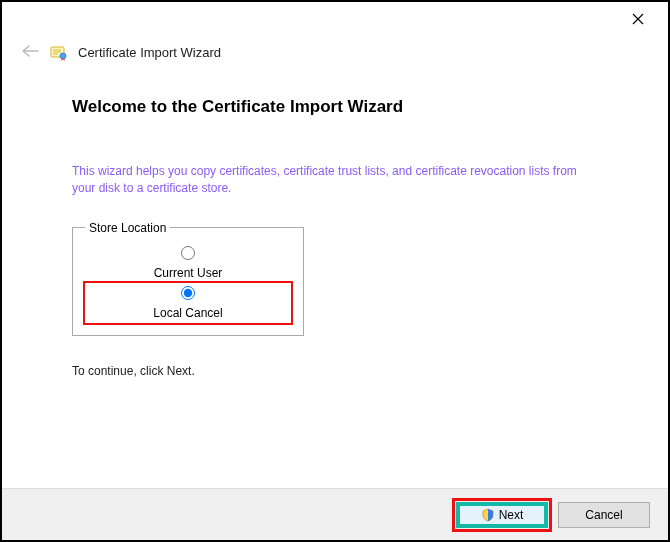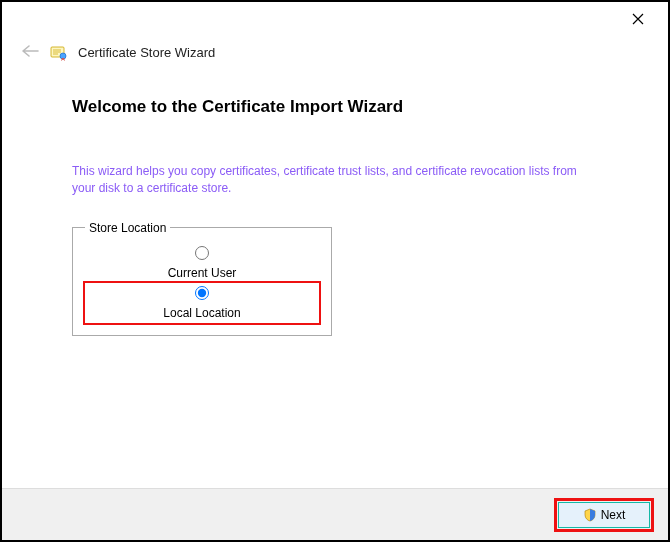--- a/index.html
+++ b/index.html
@@ -59,21 +59,21 @@
     .para {
       font-size: 12px;
       color: #8b5cf6;
       line-height: 1.4;
       margin-bottom: 24px;
       max-width: 520px;
     }
     fieldset.store-location {
       border: 1px solid #aaa;
       padding: 8px 12px 12px 12px;
-      width: 260px;
+      width: 232px;
       margin-top: 4px;
       margin-bottom: 28px;
       position: relative;
     }
     fieldset.store-location legend {
       font-size: 12px;
       padding: 0 4px;
     }
     .radio-row {
       display: flex;
@@ -118,21 +118,21 @@
       justify-content: center;
       gap: 4px;
       color: #000;
       cursor: default;
     }
     .btn-next-wrap {
       outline: 3px solid #e11;
       outline-offset: 1px;
     }
     .btn-next {
-      border: 1px solid #14b8a6;
+      border: 4px solid #14b8a6;
       background: #e5f1fb;
     }
     .shield-icon {
       width: 14px; height: 14px;
       display: inline-flex;
     }
   </style>
 </head>
 <body>
 
@@ -152,47 +152,51 @@
   </span>
   <span class="cert-icon">
     <svg width="18" height="18" viewBox="0 0 18 18">
       <rect x="1" y="3" width="13" height="10" rx="1" fill="#fdf6c2" stroke="#c9a400" stroke-width="0.8"></rect>
       <path d="M3 6 H11 M3 8 H11 M3 10 H8" stroke="#c9a400" stroke-width="0.7"></path>
       <circle cx="13" cy="12" r="3" fill="#4aa3ff" stroke="#1a6cc8" stroke-width="0.7"></circle>
       <path d="M11.5 11 L15 14.5 M15 11 L11.5 14.5" stroke="#fff" stroke-width="0"></path>
       <path d="M12 14 L11 17 L13 15.5 L15 17 L14 14" fill="#d4554f"></path>
     </svg>
   </span>
-  <span class="wizard-title">Certificate Store Wizard</span>
+  <span class="wizard-title">Certificate Import Wizard</span>
 </div>
 
 <div class="content">
   <h1 class="page-heading">Welcome to the Certificate Import Wizard</h1>
 
   <p class="para">This wizard helps you copy certificates, certificate trust lists, and certificate revocation lists from your disk to a certificate store.</p>
 
   <fieldset class="store-location">
     <legend>Store Location</legend>
     <label class="radio-row">
       <input type="radio" name="storeloc" style="">
       <span>Current User</span>
     </label>
     <label class="radio-row radio-highlight">
       <input type="radio" name="storeloc" checked="" style="">
-      <span>Local Location</span>
+      <span>Local Cancel</span>
     </label>
   </fieldset>
 
+  <p class="continue-text">To continue, click Next.</p>
 </div>
 
 <div class="footer">
   <span class="btn-next-wrap">
     <button class="btn btn-next">
       <span class="shield-icon">
         <svg width="14" height="14" viewBox="0 0 14 14">
           <path d="M7 1 L12 3 V7 C12 10 9.5 12.5 7 13 C4.5 12.5 2 10 2 7 V3 Z" fill="#ffd54a" stroke="#a87900" stroke-width="0.6"></path>
           <path d="M7 1 L12 3 V7 C12 10 9.5 12.5 7 13 V1 Z" fill="#3a7de0"></path>
         </svg>
       </span>
       <span>Next</span>
     </button>
   </span>
+  <button class="btn">
+    <span>Cancel</span>
+  </button>
 </div>
 
 </body></html>

